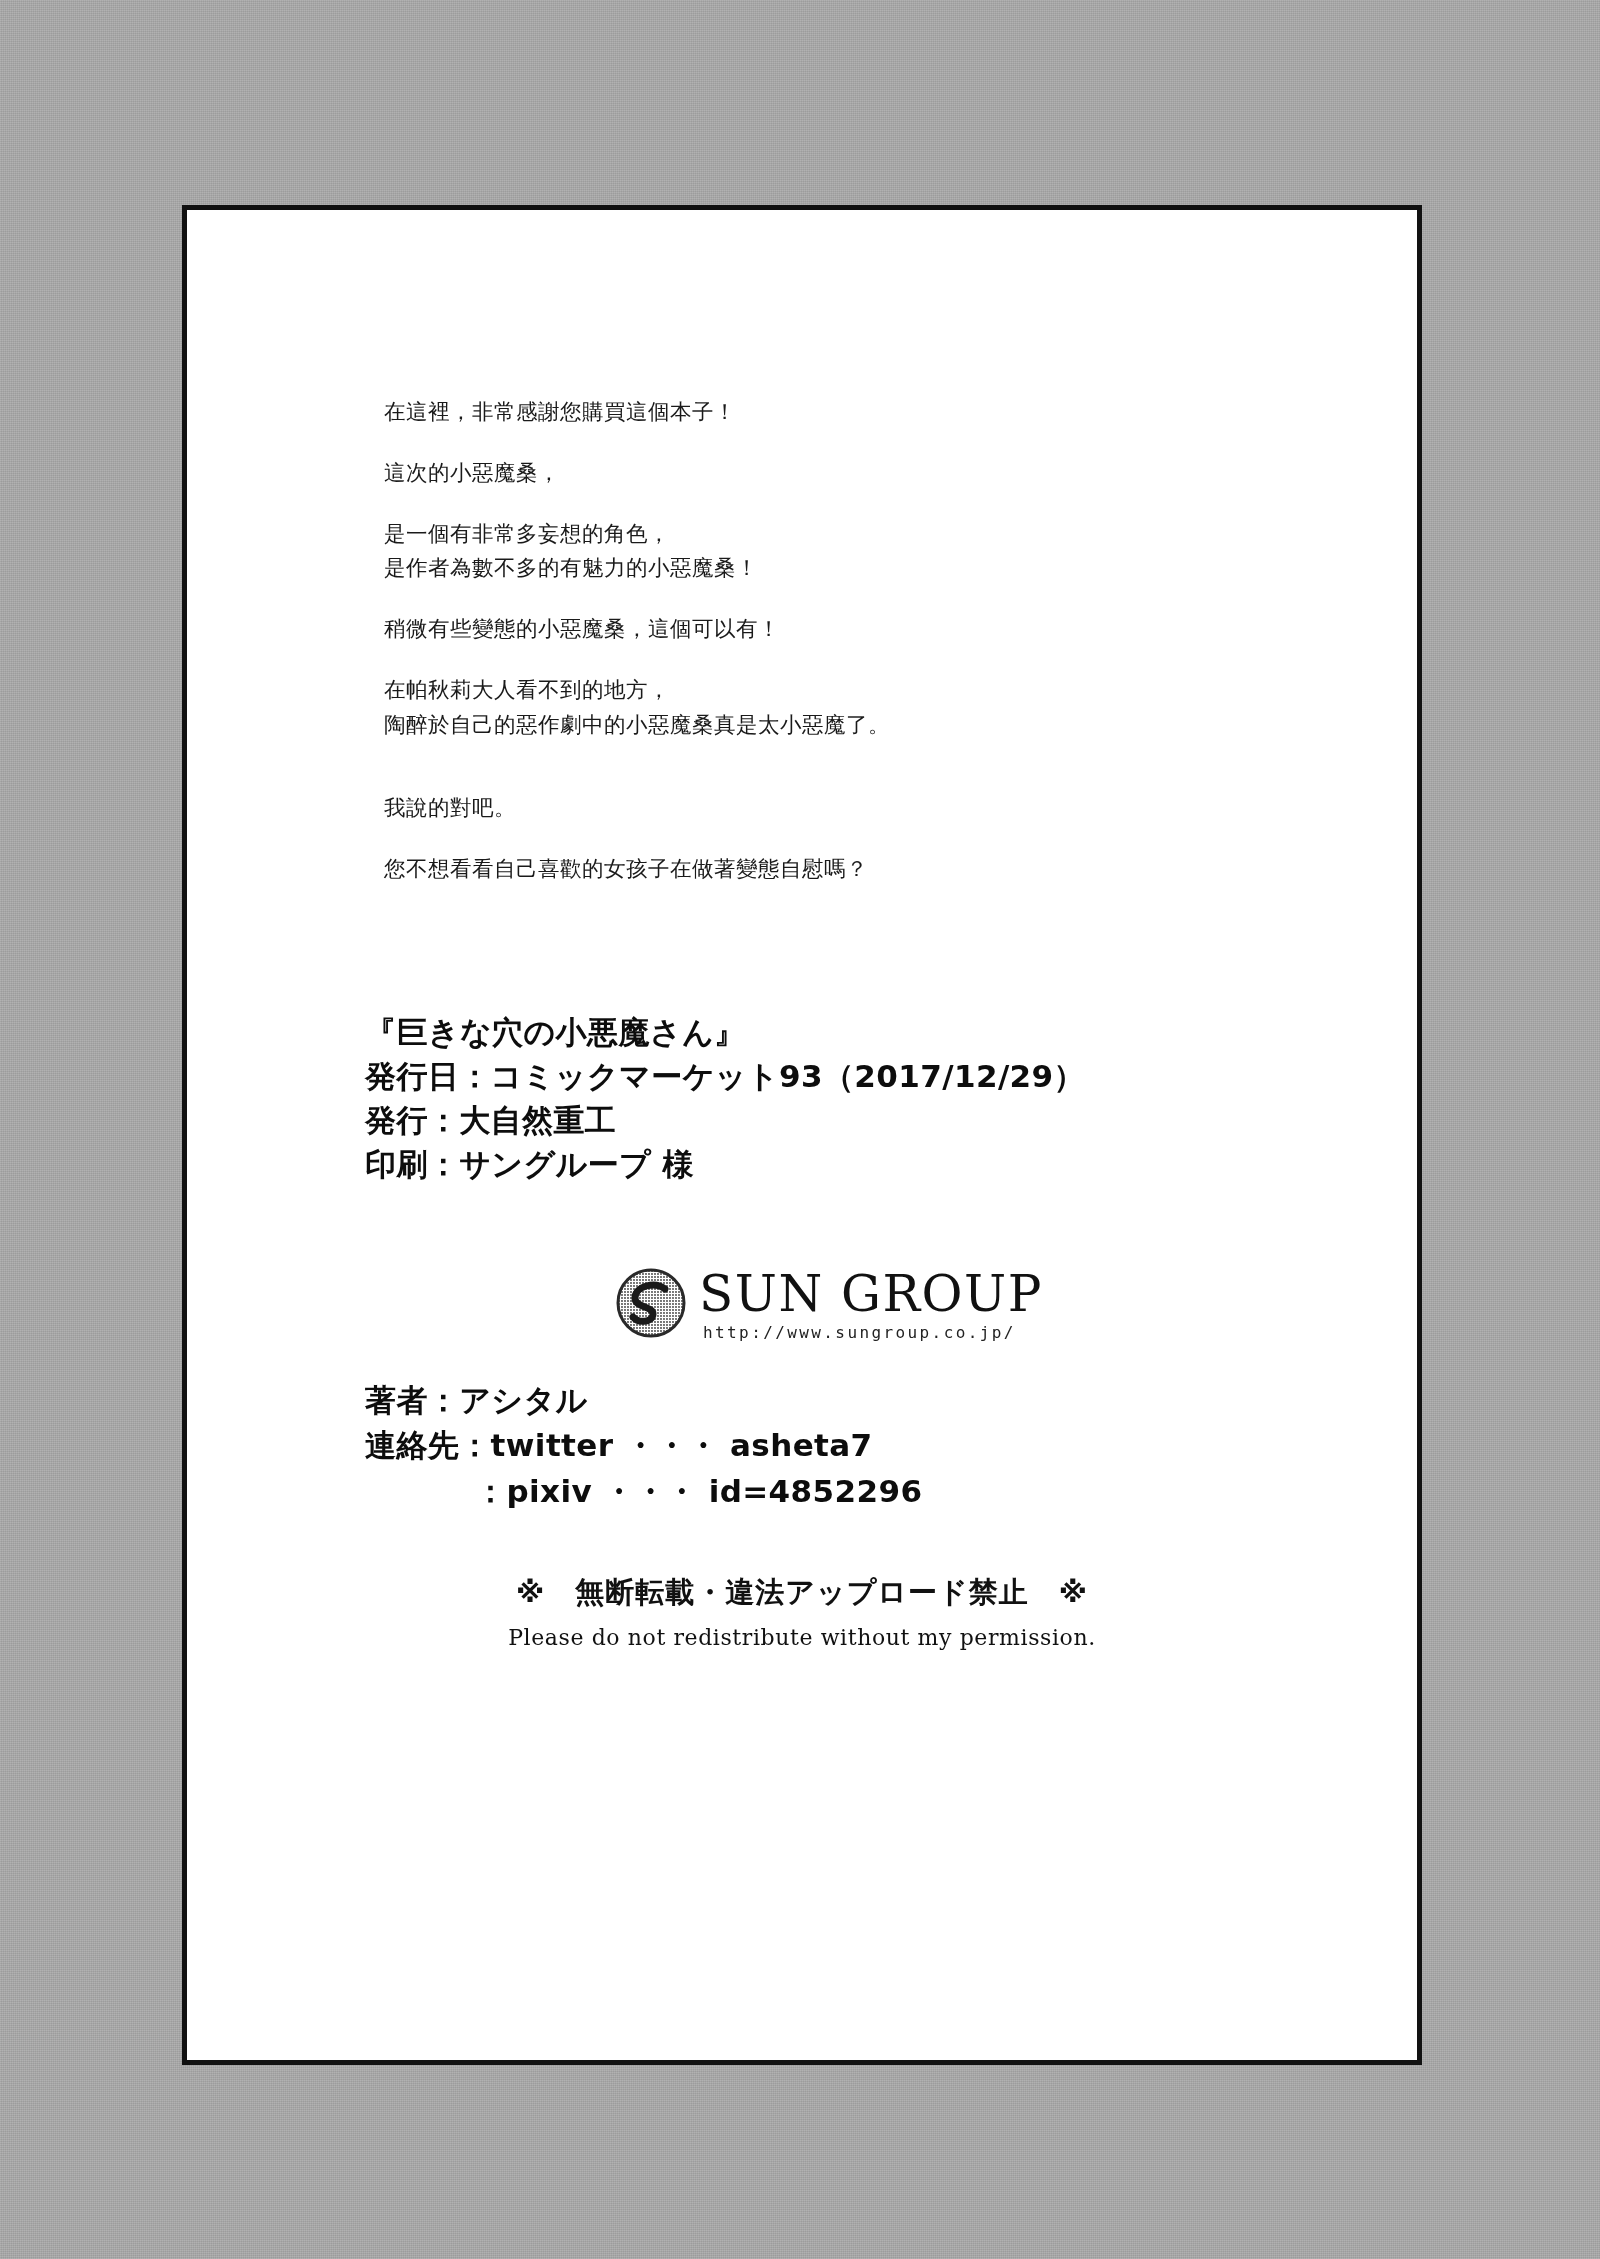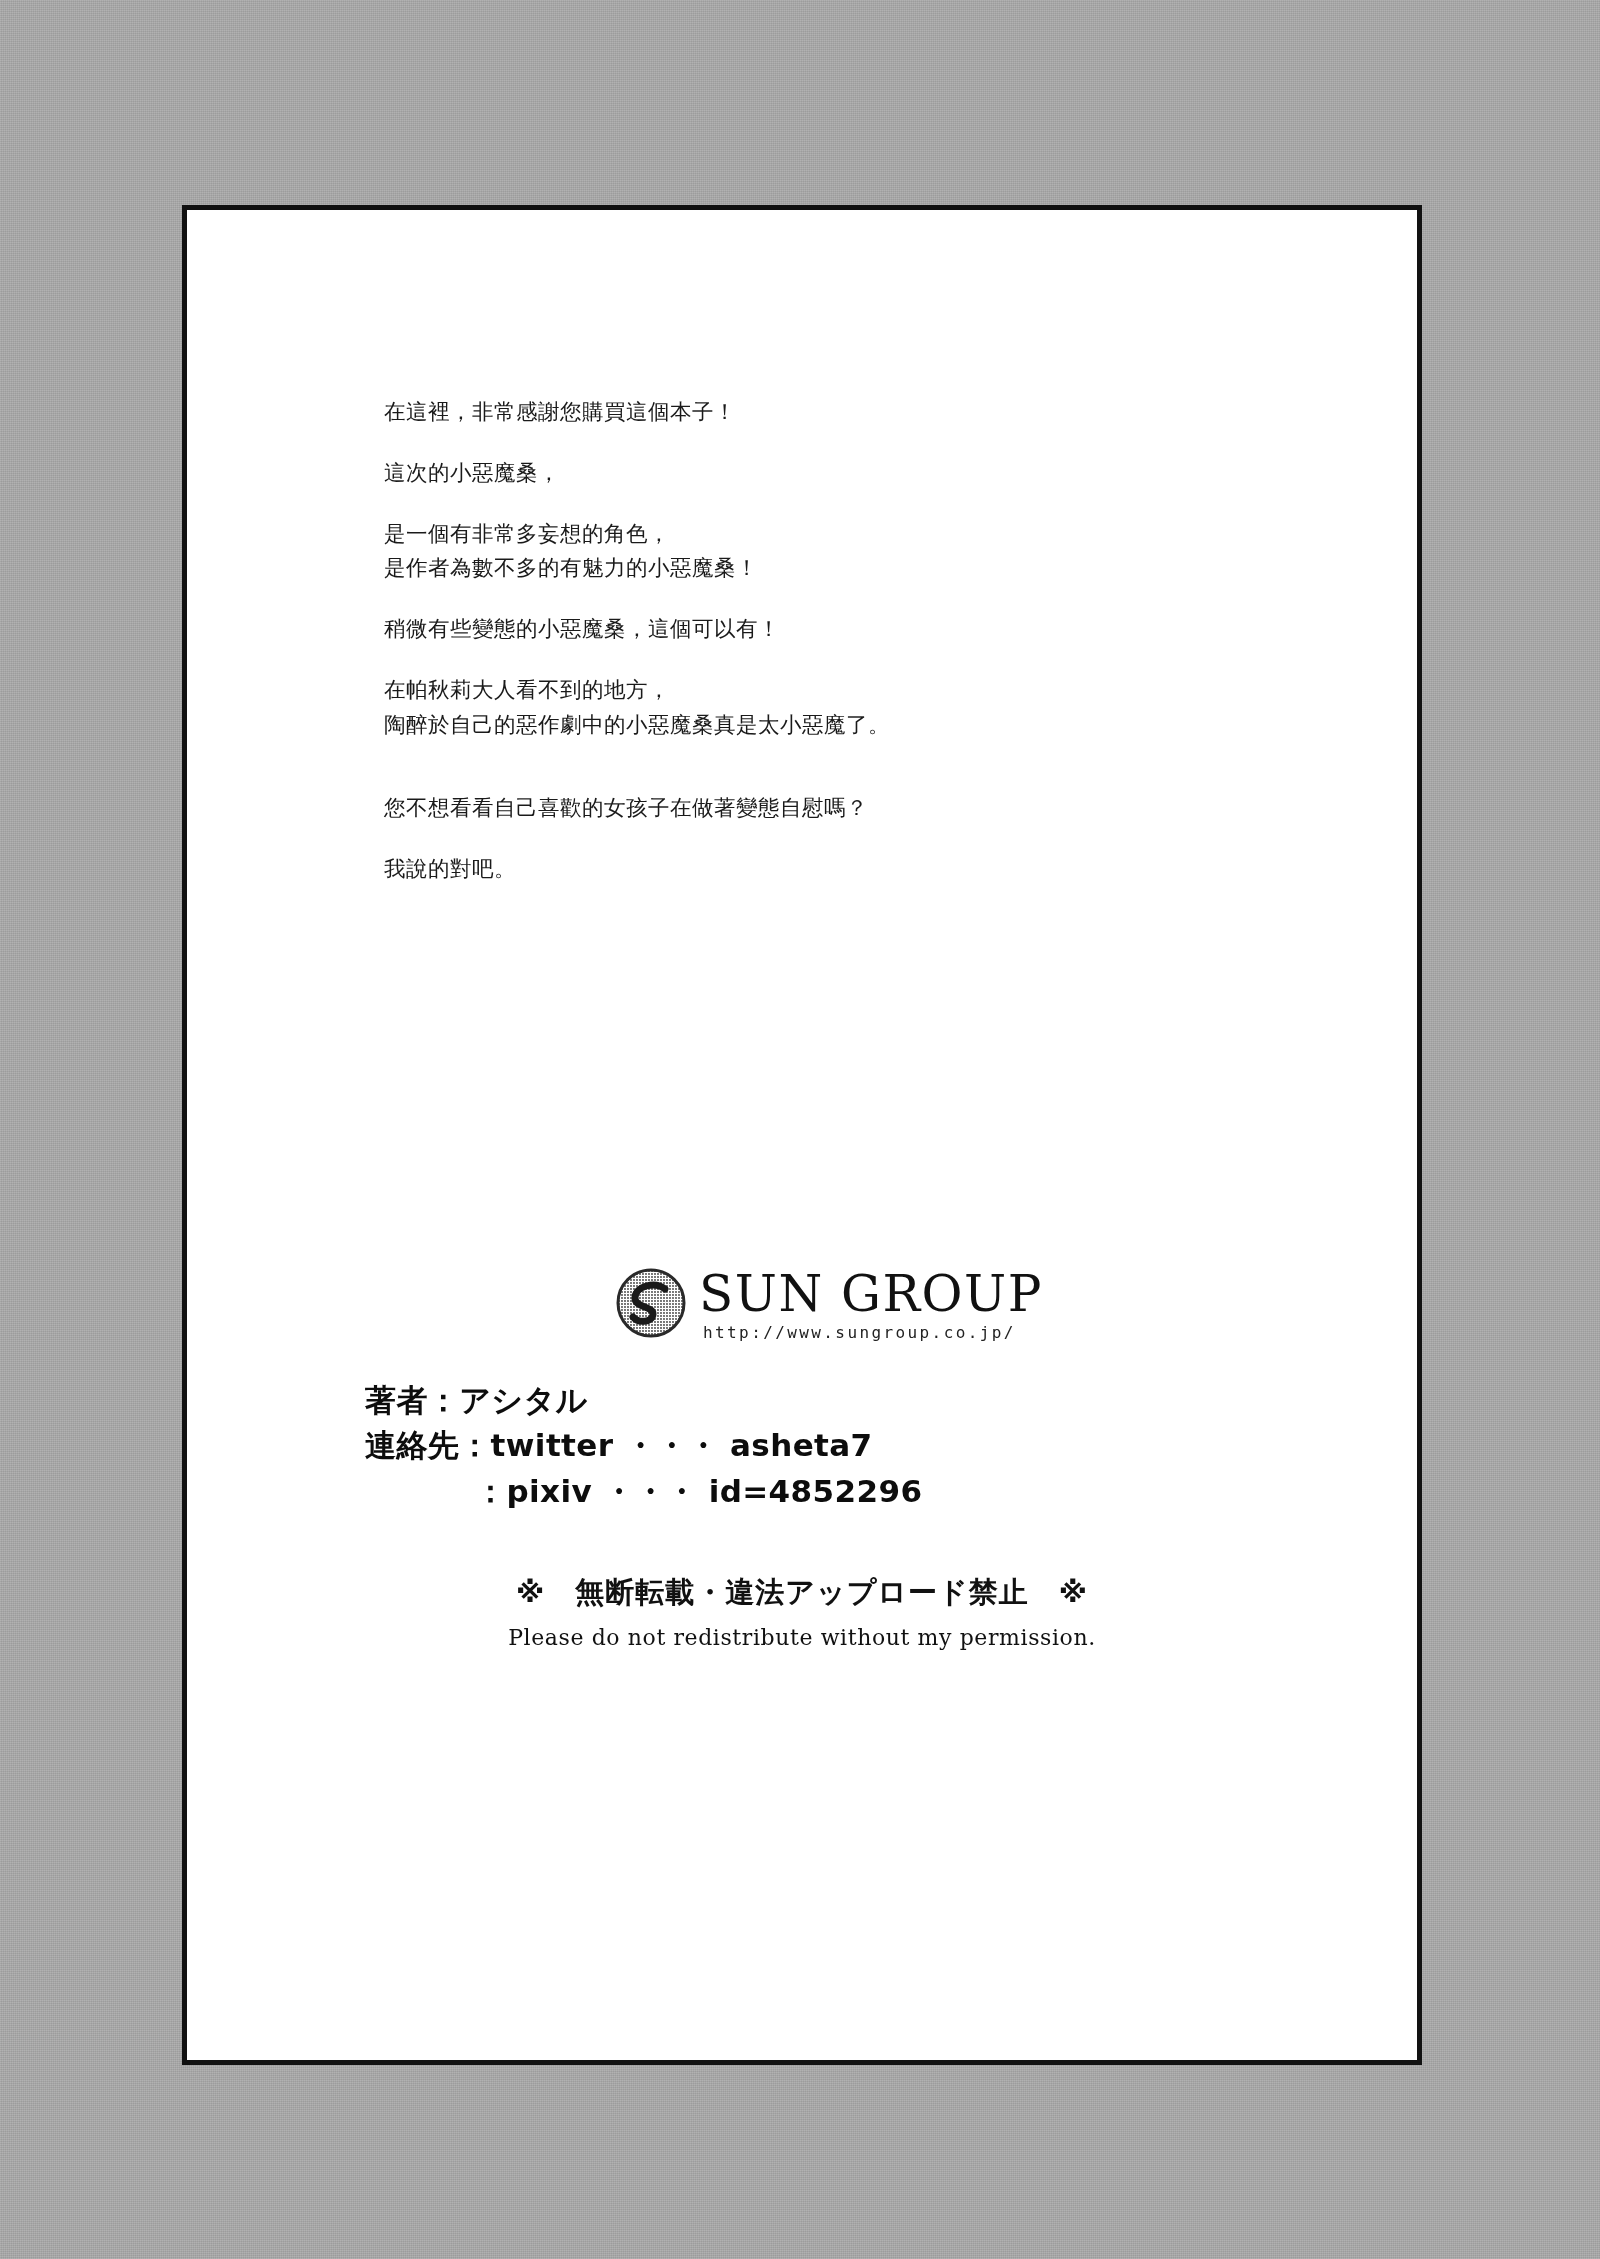--- a/index.html
+++ b/index.html
@@ -185,27 +185,33 @@
       </div>
       <div class="note-para">
         <span class="note-line">稍微有些變態的小惡魔桑，這個可以有！</span>
       </div>
       <div class="note-para">
         <span class="note-line">在帕秋莉大人看不到的地方，</span>
         <span class="note-line">陶醉於自己的惡作劇中的小惡魔桑真是太小惡魔了。</span>
       </div>
       <div class="note-gap"></div>
       <div class="note-para">
+        <span class="note-line">我說的對吧。</span>
+      </div>
+      <div class="note-para">
         <span class="note-line">您不想看看自己喜歡的女孩子在做著變態自慰嗎？</span>
       </div>
-      <div class="note-para">
-        <span class="note-line">我說的對吧。</span>
-      </div>
-    </div>
-
+    </div>
+
+    <div class="credits">
+      <span class="cline">『巨きな穴の小悪魔さん』</span>
+      <span class="cline">発行日：コミックマーケット93（2017/12/29）</span>
+      <span class="cline">発行：大自然重工</span>
+      <span class="cline">印刷：サングループ 様</span>
+    </div>
 
     <div class="logo-row">
       <span class="logo-mark">
         <svg viewBox="0 0 72 72" width="72" height="72" aria-hidden="true">
           <defs>
             <pattern id="dots" width="3" height="3" patternUnits="userSpaceOnUse">
               <rect width="3" height="3" fill="#ffffff"></rect>
               <circle cx="1" cy="1" r="0.9" fill="#3a3a3a"></circle>
             </pattern>
           </defs>

